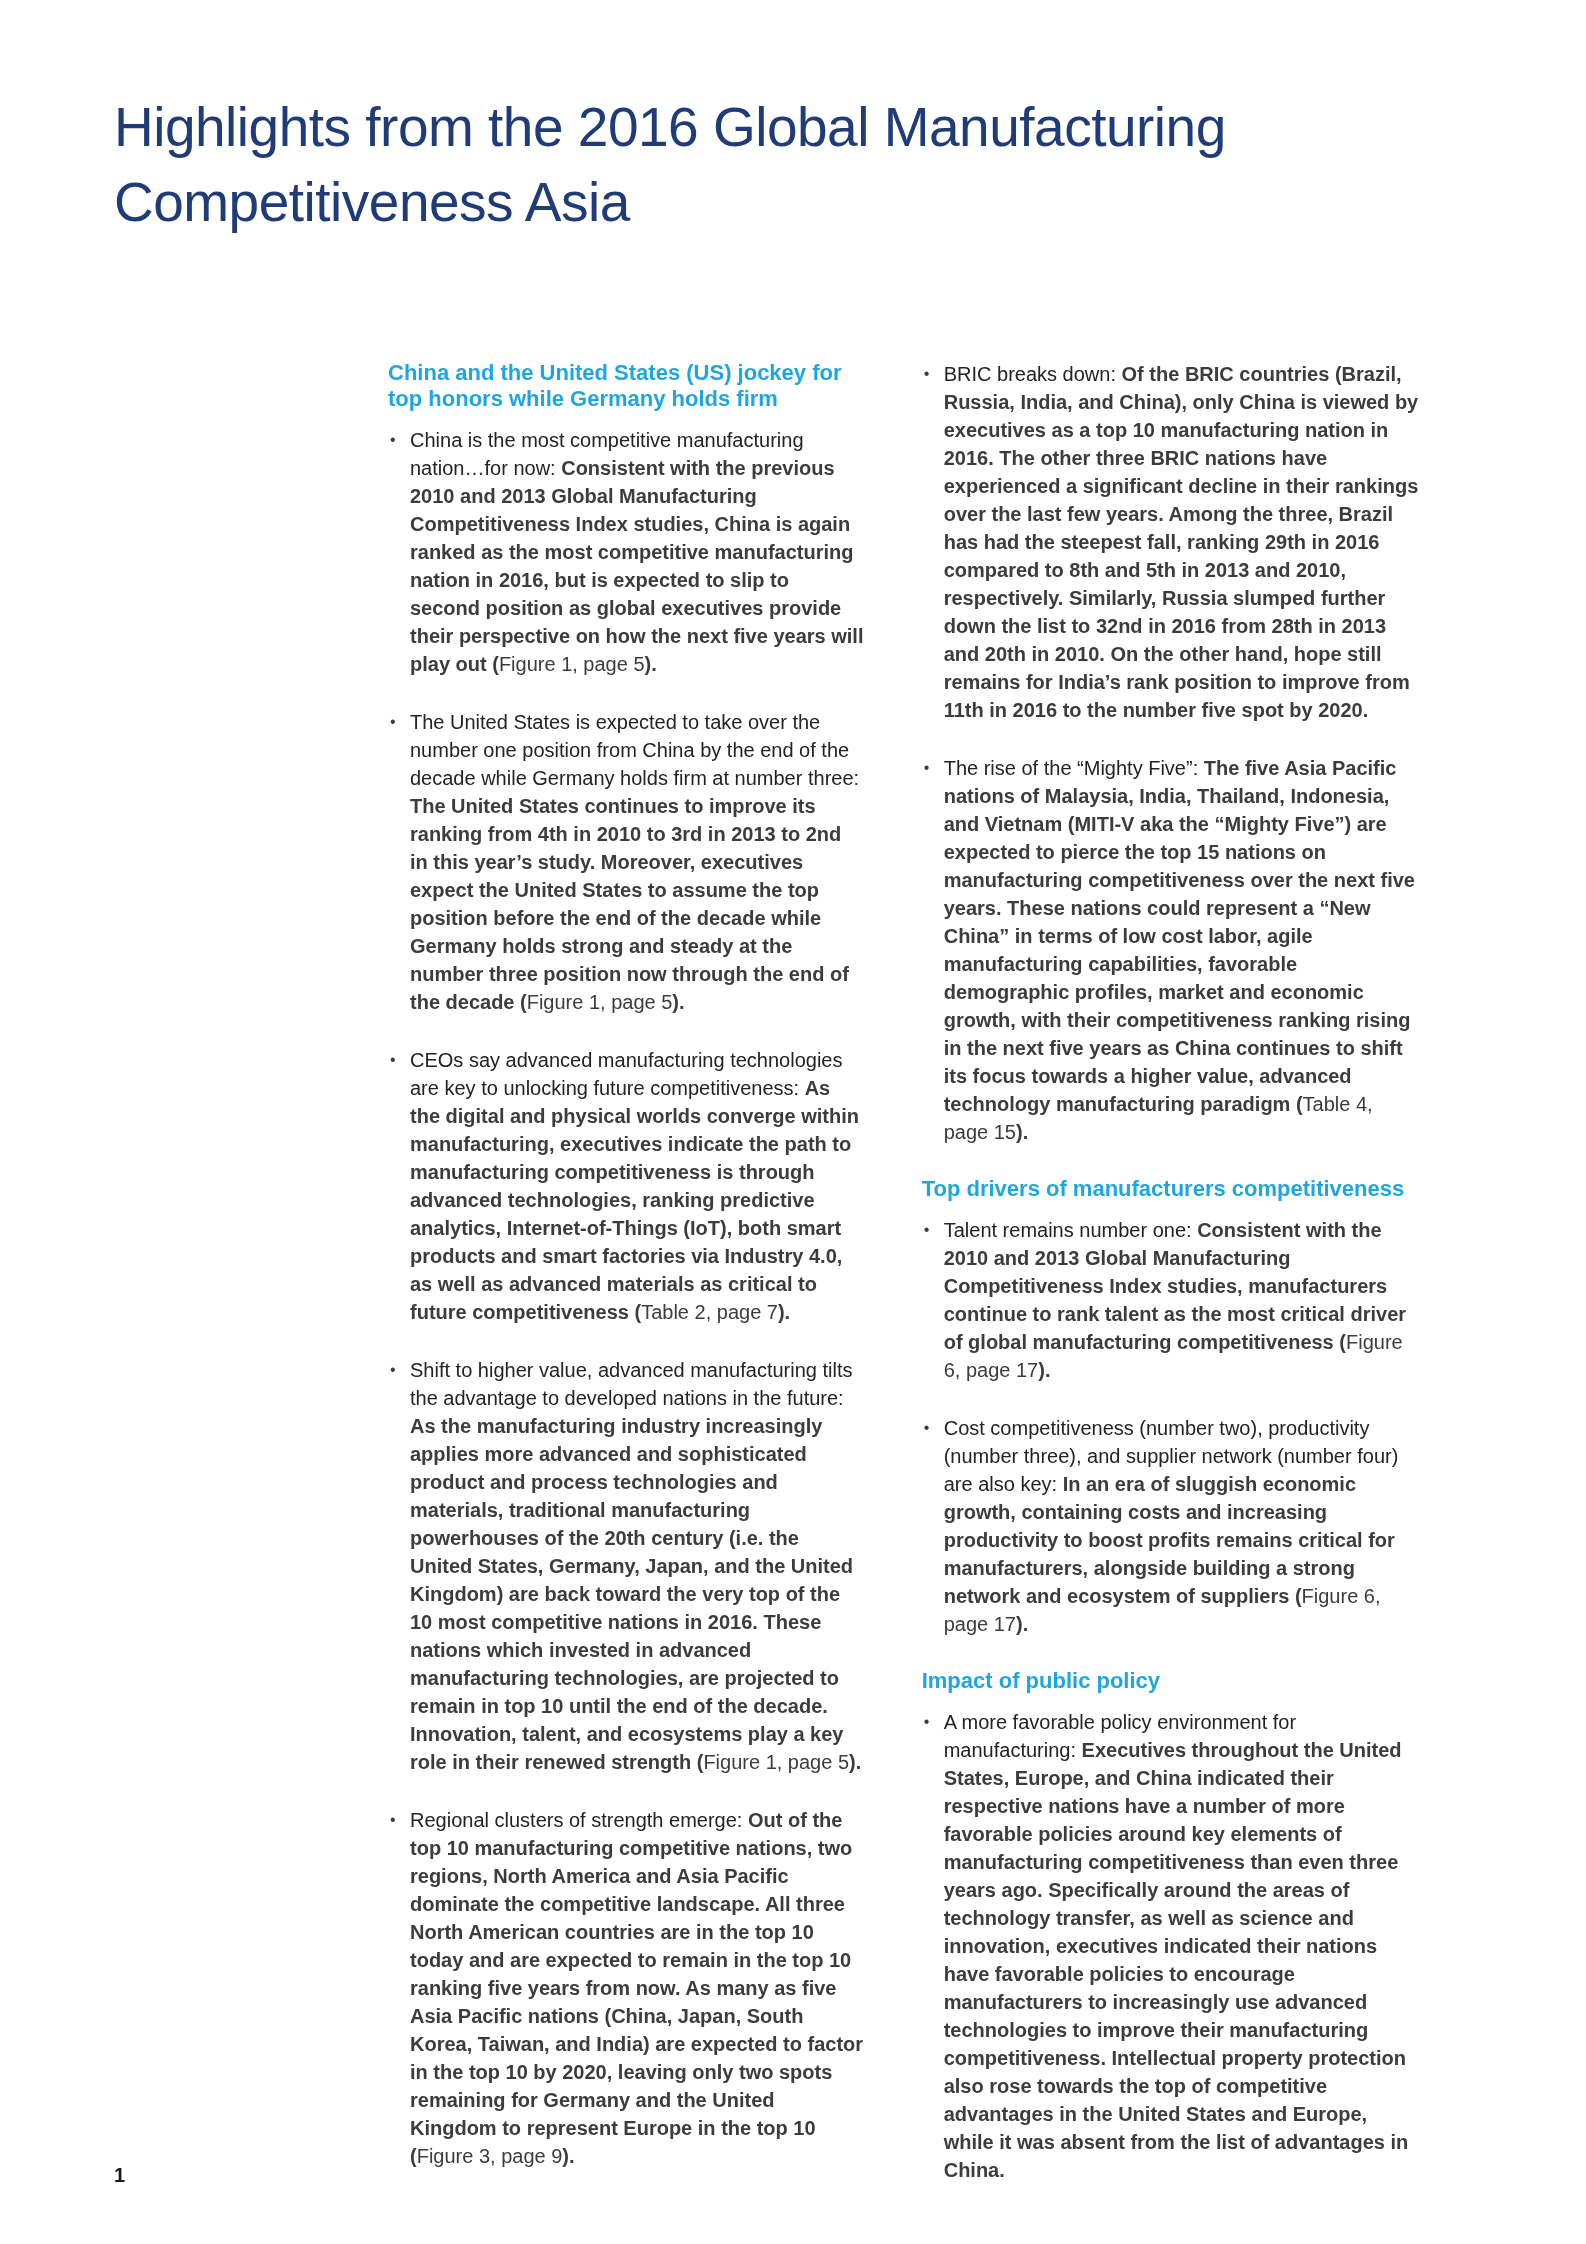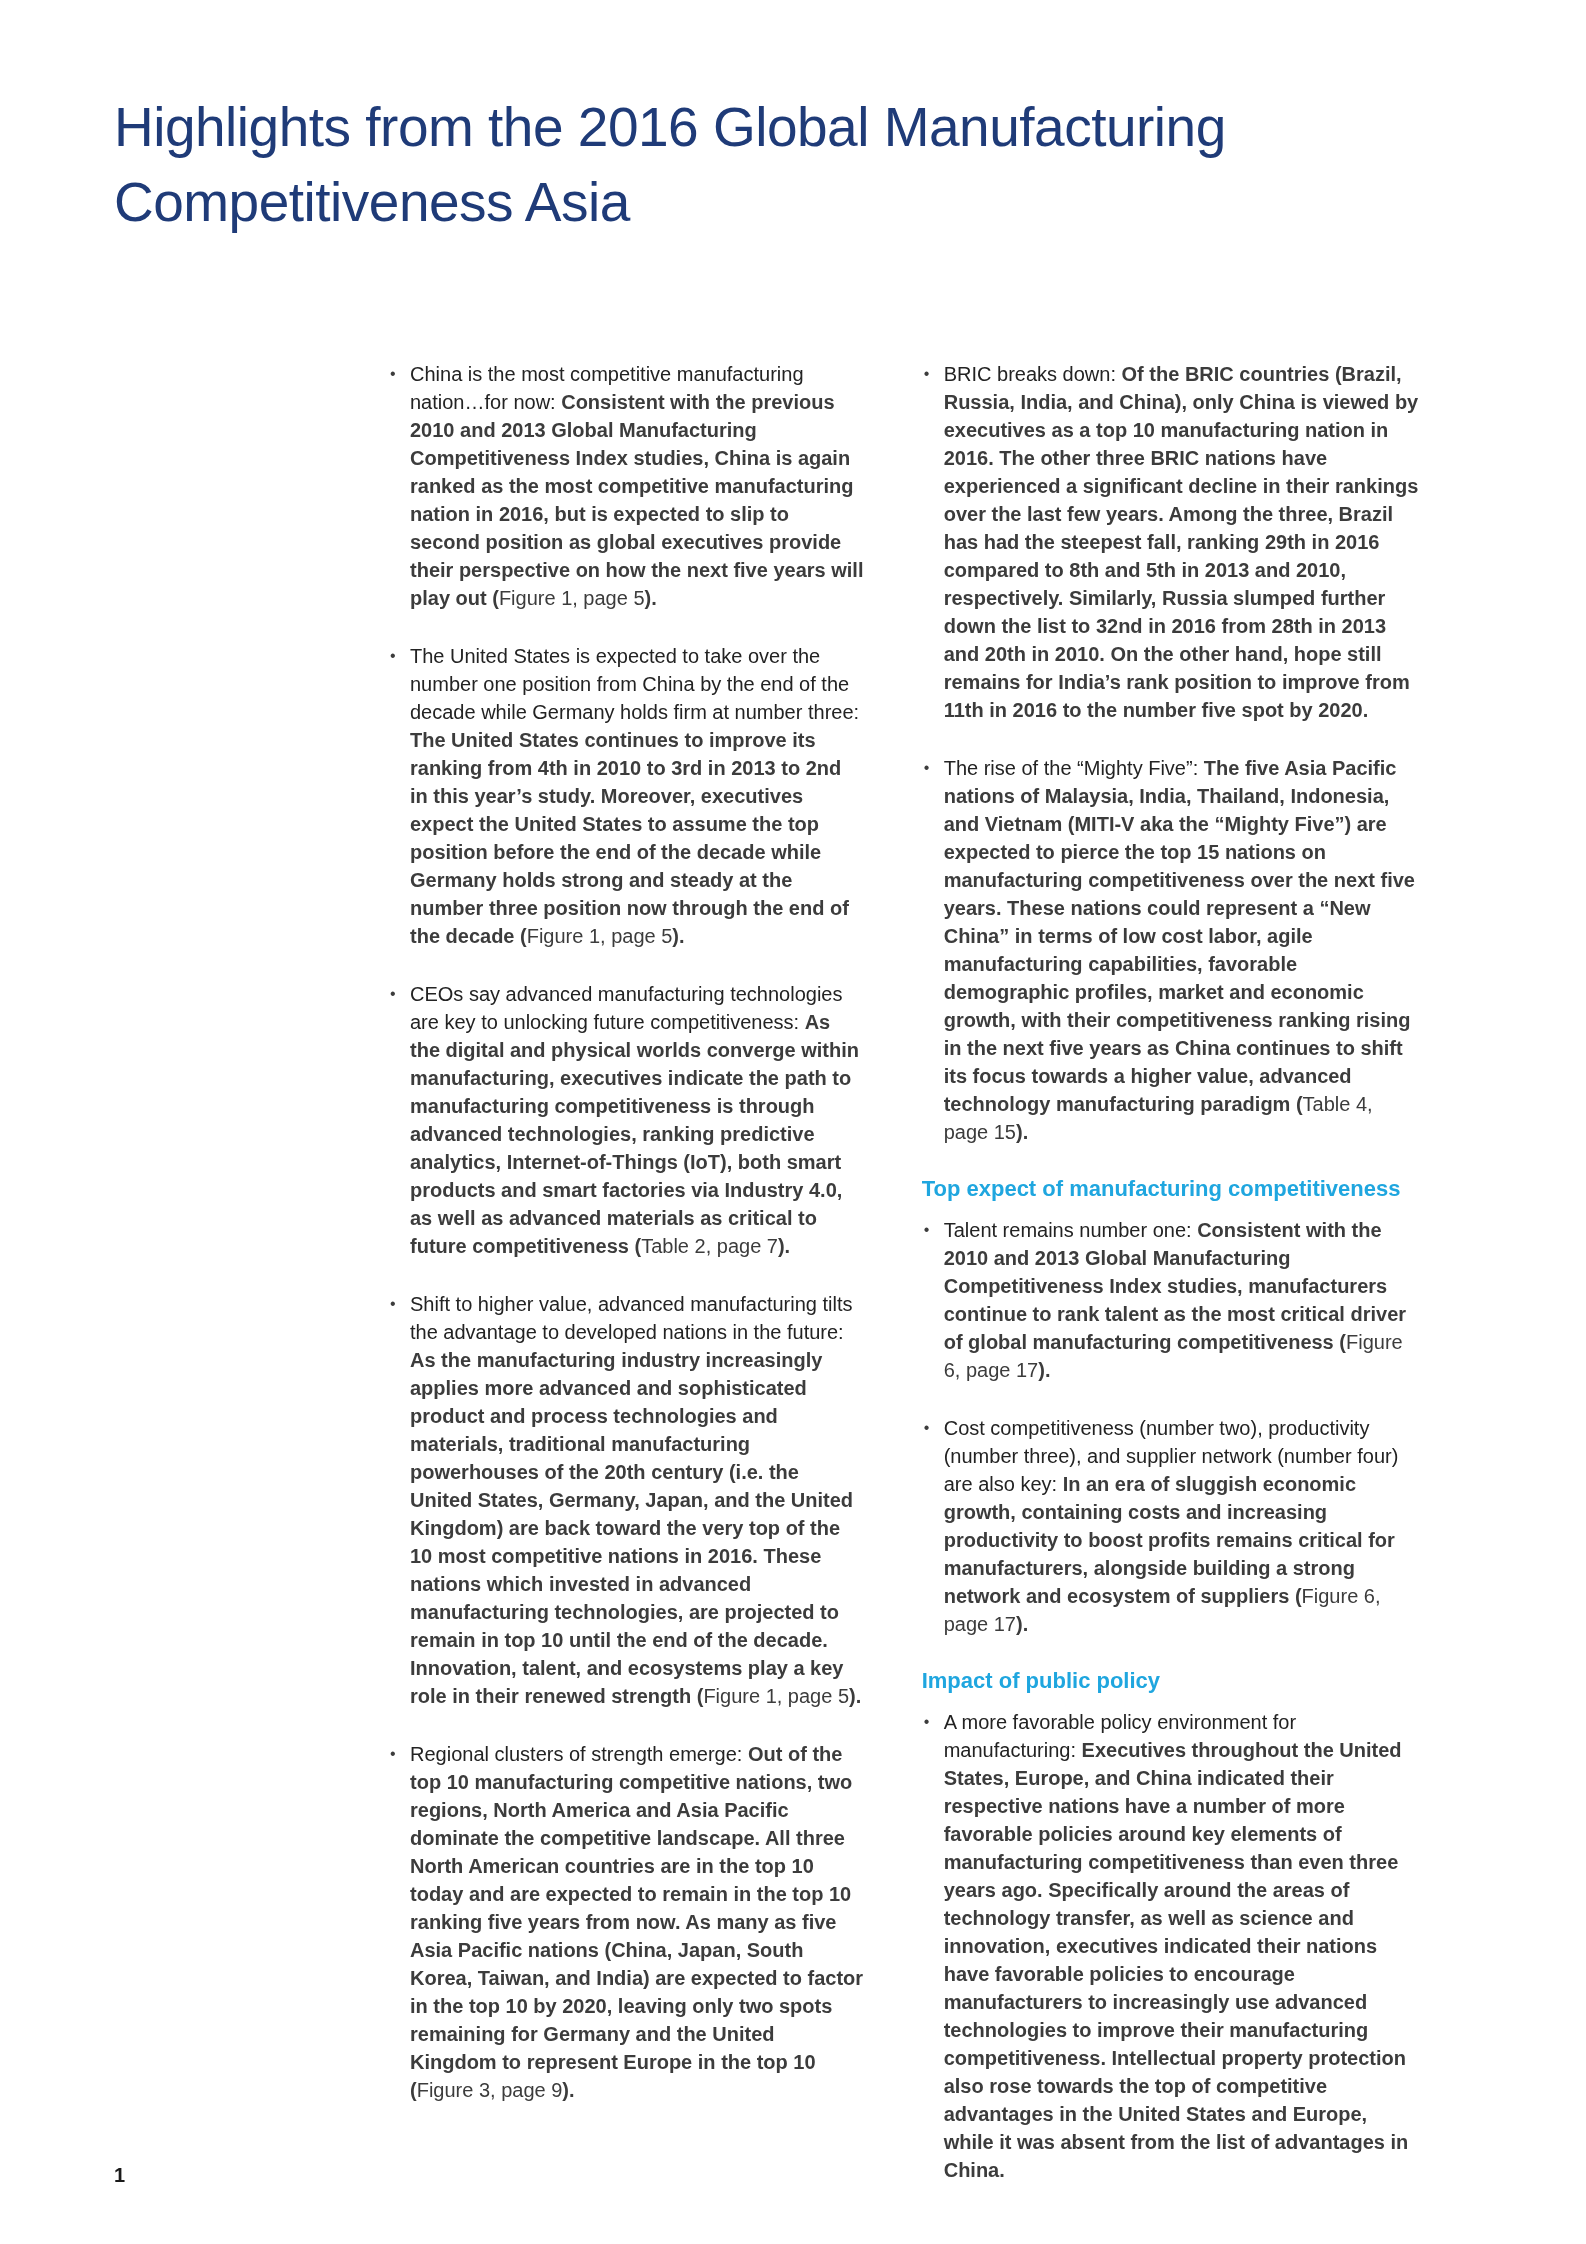--- a/index.html
+++ b/index.html
@@ -80,20 +80,21 @@
 <body>
 
 <div class="page">
   <h1 class="doc-title">
     <span class="t-line">Highlights from the 2016 Global Manufacturing</span>
     <span class="t-line">Competitiveness Asia</span>
   </h1>
 
   <div class="content">
     <div class="column left">
+        <h2 class="col-heading">China and the United States (US) jockey for top honors while Germany holds firm</h2>
         <div class="bullet">
           <span class="dot">•</span>
           <p class="bullet-text"><span class="seg-bold">China is the most competitive manufacturing nation…for now: </span><span class="seg-regular">Consistent with the previous 2010 and 2013 Global Manufacturing Competitiveness Index studies, China is again ranked as the most competitive manufacturing nation in 2016, but is expected to slip to second position as global executives provide their perspective on how the next five years will play out (</span><span class="seg-italic">Figure 1, page 5</span><span class="seg-regular">).</span></p>
         </div>
         <div class="bullet">
           <span class="dot">•</span>
           <p class="bullet-text"><span class="seg-bold">The United States is expected to take over the number one position from China by the end of the decade while Germany holds firm at number three: </span><span class="seg-regular">The United States continues to improve its ranking from 4th in 2010 to 3rd in 2013 to 2nd in this year’s study. Moreover, executives expect the United States to assume the top position before the end of the decade while Germany holds strong and steady at the number three position now through the end of the decade (</span><span class="seg-italic">Figure 1, page 5</span><span class="seg-regular">).</span></p>
         </div>
         <div class="bullet">
           <span class="dot">•</span>
@@ -110,21 +111,21 @@
       </div>
     <div class="column right">
         <div class="bullet">
           <span class="dot">•</span>
           <p class="bullet-text"><span class="seg-bold">BRIC breaks down: </span><span class="seg-regular">Of the BRIC countries (Brazil, Russia, India, and China), only China is viewed by executives as a top 10 manufacturing nation in 2016. The other three BRIC nations have experienced a significant decline in their rankings over the last few years. Among the three, Brazil has had the steepest fall, ranking 29th in 2016 compared to 8th and 5th in 2013 and 2010, respectively. Similarly, Russia slumped further down the list to 32nd in 2016 from 28th in 2013 and 20th in 2010. On the other hand, hope still remains for India’s rank position to improve from 11th in 2016 to the number five spot by 2020.</span></p>
         </div>
         <div class="bullet">
           <span class="dot">•</span>
           <p class="bullet-text"><span class="seg-bold">The rise of the “Mighty Five”: </span><span class="seg-regular">The five Asia Pacific nations of Malaysia, India, Thailand, Indonesia, and Vietnam (MITI-V aka the “Mighty Five”) are expected to pierce the top 15 nations on manufacturing competitiveness over the next five years. These nations could represent a “New China” in terms of low cost labor, agile manufacturing capabilities, favorable demographic profiles, market and economic growth, with their competitiveness ranking rising in the next five years as China continues to shift its focus towards a higher value, advanced technology manufacturing paradigm (</span><span class="seg-italic">Table 4, page 15</span><span class="seg-regular">).</span></p>
         </div>
-        <h2 class="col-heading">Top expect of manufacturing competitiveness</h2>
+        <h2 class="col-heading">Top drivers of manufacturers competitiveness</h2>
         <div class="bullet">
           <span class="dot">•</span>
           <p class="bullet-text"><span class="seg-bold">Talent remains number one: </span><span class="seg-regular">Consistent with the 2010 and 2013 Global Manufacturing Competitiveness Index studies, manufacturers continue to rank talent as the most critical driver of global manufacturing competitiveness (</span><span class="seg-italic">Figure 6, page 17</span><span class="seg-regular">).</span></p>
         </div>
         <div class="bullet">
           <span class="dot">•</span>
           <p class="bullet-text"><span class="seg-bold">Cost competitiveness (number two), productivity (number three), and supplier network (number four) are also key: </span><span class="seg-regular">In an era of sluggish economic growth, containing costs and increasing productivity to boost profits remains critical for manufacturers, alongside building a strong network and ecosystem of suppliers (</span><span class="seg-italic">Figure 6, page 17</span><span class="seg-regular">).</span></p>
         </div>
         <h2 class="col-heading">Impact of public policy</h2>
         <div class="bullet">

